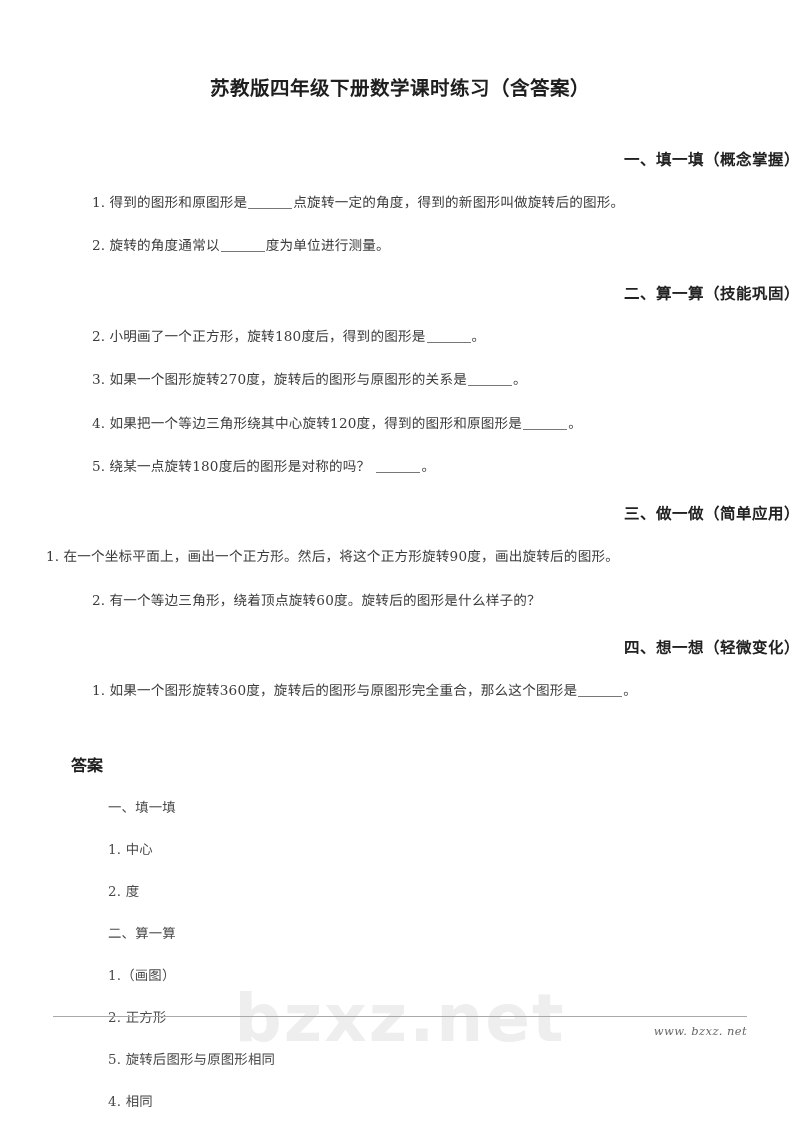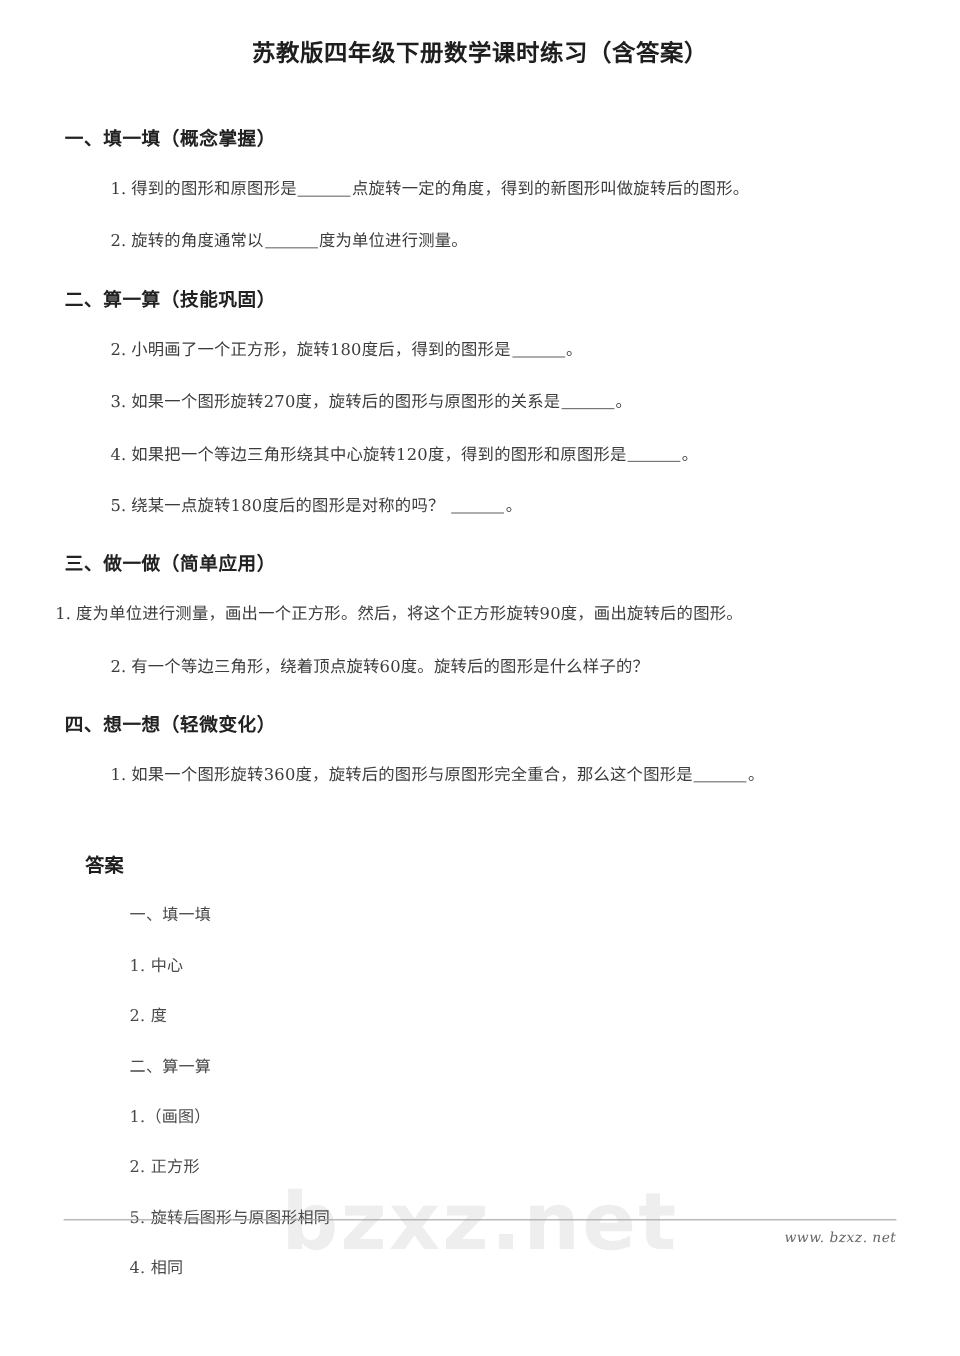--- a/index.html
+++ b/index.html
@@ -46,41 +46,42 @@
 
   
   .content {
     position: relative;
     z-index: 2;
     padding: 0;
   }
 
   .doc-title {
     margin: 0;
-    padding-top: 28px;
+    padding-top: 72px;
     text-align: center;
     font-family: "DejaVu Serif", "Liberation Serif", serif;
     font-weight: 700;
     font-size: 19.5px;
     letter-spacing: 0.5px;
     color: #1e1e1e;
   }
 
   .section {
     margin: 0;
   }
 
   .section-heading {
     margin: 0;
     padding-left: 54px;
     font-family: "DejaVu Serif", "Liberation Serif", serif;
     font-weight: 700;
     font-size: 15.5px;
     letter-spacing: 0.5px;
     color: #222222;
+    text-align: right;
   }
 
   .sec1-heading  { padding-top: 46px; }
   .sec2-heading  { padding-top: 25px; }
   .sec3-heading  { padding-top: 25px; }
   .sec4-heading  { padding-top: 25px; }
 
   .q-list {
     list-style: none;
     margin: 0;
@@ -208,21 +209,21 @@
         <li class="q-item">
           <span class="q-num">5.</span><span>绕某一点旋转180度后的图形是对称的吗？</span><span class="blank sp-left"></span><span>。</span>
         </li>
       </ul>
     </div>
 
     <div class="section">
       <h2 class="section-heading sec3-heading">三、做一做（简单应用）</h2>
       <ul class="q-list">
         <li class="q-item wide">
-          <span class="q-num">1.</span><span>度为单位进行测量，画出一个正方形。然后，将这个正方形旋转90度，画出旋转后的图形。</span>
+          <span class="q-num">1.</span><span>在一个坐标平面上，画出一个正方形。然后，将这个正方形旋转90度，画出旋转后的图形。</span>
         </li>
         <li class="q-item">
           <span class="q-num">2.</span><span>有一个等边三角形，绕着顶点旋转60度。旋转后的图形是什么样子的？</span>
         </li>
       </ul>
     </div>
 
     <div class="section">
       <h2 class="section-heading sec4-heading">四、想一想（轻微变化）</h2>
       <ul class="q-list">

